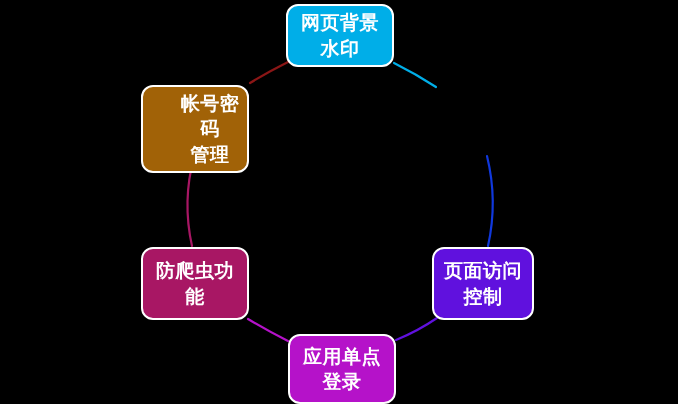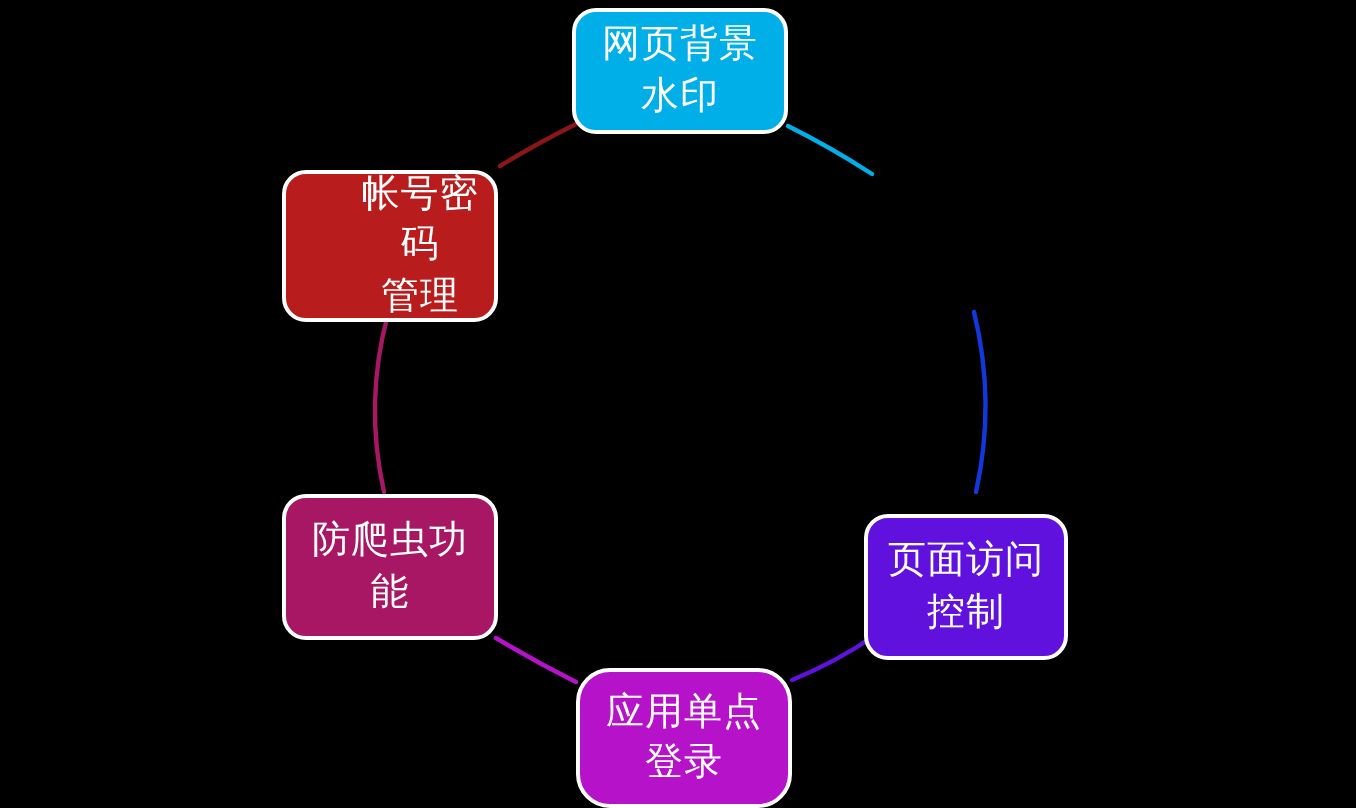--- a/index.html
+++ b/index.html
@@ -9,20 +9,21 @@
   }
   body {
     font-family: "DejaVu Sans", "Liberation Sans", sans-serif;
   }
   #canvas {
     position: relative;
     width: 678px;
     height: 404px;
     background: #000000;
     overflow: hidden;
+    font-weight: bold;
   }
   #edges {
     position: absolute;
     left: 0;
     top: 0;
     width: 678px;
     height: 404px;
   }
   .node {
     position: absolute;
@@ -54,29 +55,29 @@
       <path d="M 394 63 Q 416 74 436 87" stroke="#00AEE8" stroke-width="2.2" fill="none" stroke-linecap="round"></path>
       <path d="M 487 156 Q 498 201 488 246" stroke="#1038DC" stroke-width="2.2" fill="none" stroke-linecap="round"></path>
       <path d="M 437 318 Q 418 331 396 340" stroke="#6011DE" stroke-width="2.2" fill="none" stroke-linecap="round"></path>
       <path d="M 288 341 Q 268 331 248 319" stroke="#B512C9" stroke-width="2.2" fill="none" stroke-linecap="round"></path>
       <path d="M 192 246 Q 182 201 194 157" stroke="#A81764" stroke-width="2.2" fill="none" stroke-linecap="round"></path>
     </svg>
 <div class="node" style="left: 286px; top: 4px; width: 108px; height: 63px; background: rgb(0, 174, 232);">
       <span class="node-label">网页背景
 水印</span>
     </div>
-    <div class="node" style="left: 432px; top: 257px; width: 102px; height: 73px; background: rgb(96, 17, 222);">
+    <div class="node" style="left: 432px; top: 247px; width: 102px; height: 73px; background: rgb(96, 17, 222);">
       <span class="node-label">页面访问
 控制</span>
     </div>
-    <div class="node" style="left: 288px; top: 334px; width: 108px; height: 70px; background: rgb(181, 18, 201); border-radius: 17px;">
+    <div class="node" style="left: 288px; top: 334px; width: 108px; height: 70px; background: rgb(181, 18, 201);">
       <span class="node-label">应用单点
 登录</span>
     </div>
     <div class="node" style="left: 141px; top: 247px; width: 108px; height: 73px; background: rgb(168, 23, 100); align-items: center;">
       <span class="node-label">防爬虫功
 能</span>
     </div>
-    <div class="node" style="left: 141px; top: 85px; width: 108px; height: 76px; background: #b91c1c; padding-left: 36px;">
+    <div class="node" style="left: 141px; top: 85px; width: 108px; height: 88px; background: #a16207; padding-left: 36px;">
       <span class="node-label">帐号密码
 管理</span>
     </div>
   </div>
 
 </body></html>

